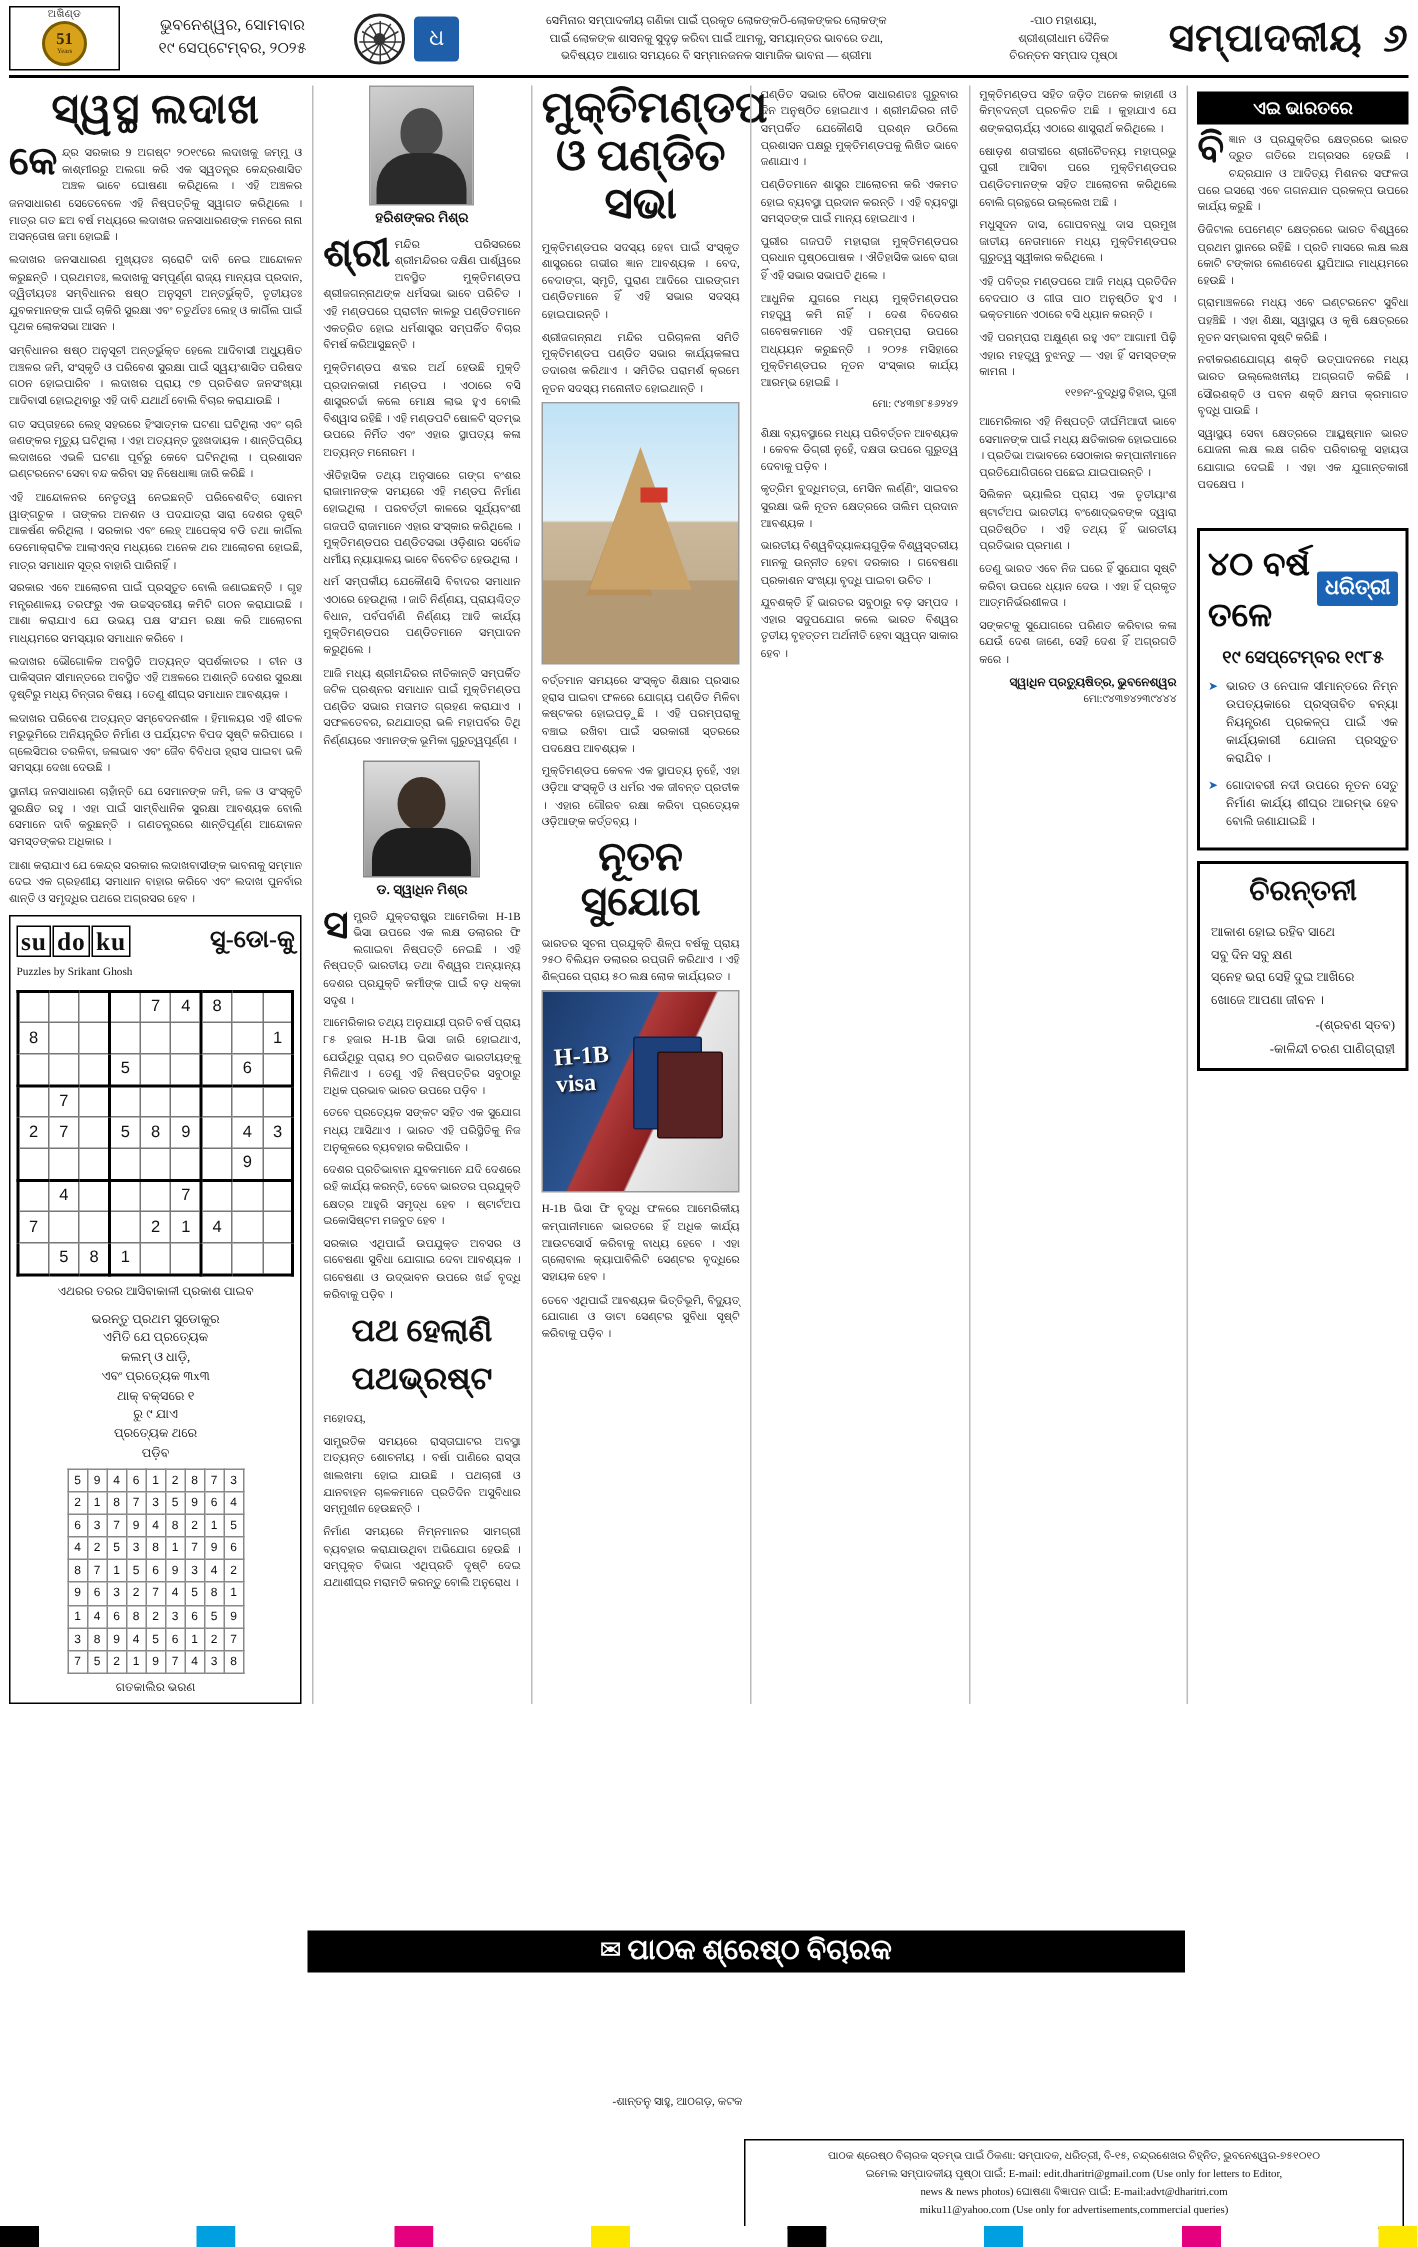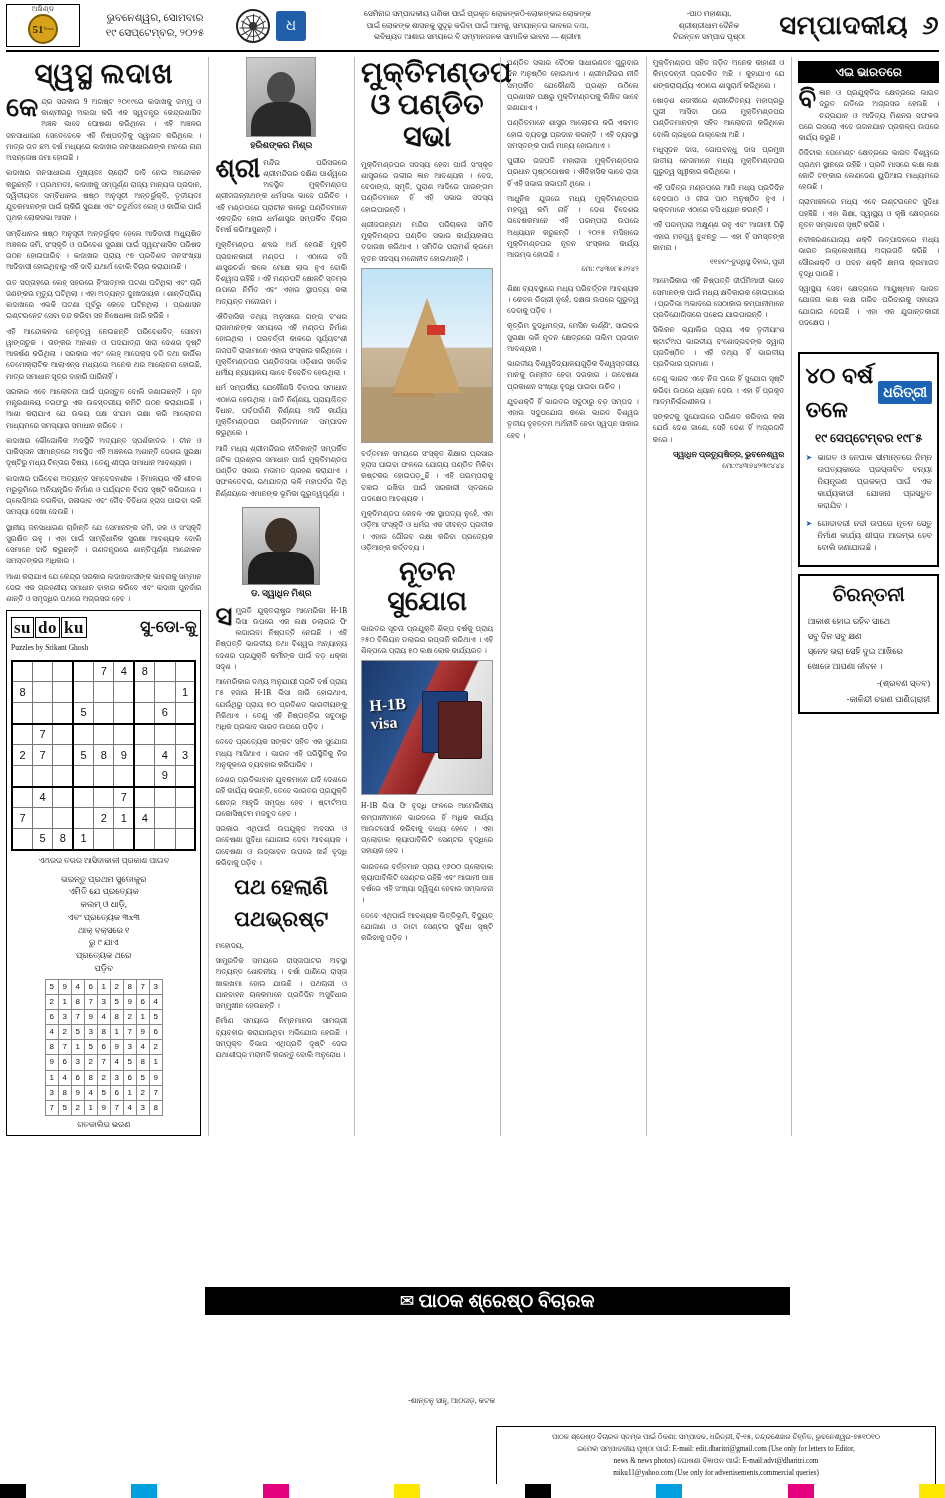--- a/index.html
+++ b/index.html
@@ -20,21 +20,21 @@
   }
   .logo-badge {
     width:74px; border:1px solid #000; text-align:center;
     display:flex; flex-direction:column; align-items:center; justify-content:center;
     font-size:7px; line-height:1.05;
   }
   .logo-badge .top { font-size:7px; letter-spacing:.3px; }
   .logo-badge .circle {
     width:30px; height:30px; border-radius:50%;
     background:#d8a21a; border:2px solid #7a5c00; color:#3b2a00;
-    display:flex; flex-direction:row; align-items:center; justify-content:center;
+    display:flex; flex-direction:column; align-items:center; justify-content:center;
     font-weight:bold; font-size:11px; line-height:1; margin:1px 0;
   }
   .logo-badge .circle small { font-size:4.5px; font-weight:normal; }
   .place-date {
     flex:0 0 150px; display:flex; flex-direction:column; align-items:center;
     justify-content:center; font-size:10.5px; line-height:1.35; text-align:center;
   }
   .center-emblem { flex:1; display:flex; align-items:center; gap:6px; padding:0 6px; }
   .wheel {
     width:34px; height:34px; border-radius:50%; border:2px solid #222;
@@ -574,21 +574,20 @@
       <p class="body">ମୁକ୍ତିମଣ୍ଡପ କେବଳ ଏକ ସ୍ଥାପତ୍ୟ ନୁହେଁ, ଏହା ଓଡ଼ିଆ ସଂସ୍କୃତି ଓ ଧର୍ମର ଏକ ଜୀବନ୍ତ ପ୍ରତୀକ । ଏହାର ଗୌରବ ରକ୍ଷା କରିବା ପ୍ରତ୍ୟେକ ଓଡ଼ିଆଙ୍କ କର୍ତ୍ତବ୍ୟ ।</p>
 
       <div class="headline3">ନୂତନ ସୁଯୋଗ</div>
       <p class="body">ଭାରତର ସୂଚନା ପ୍ରଯୁକ୍ତି ଶିଳ୍ପ ବର୍ଷକୁ ପ୍ରାୟ ୨୫୦ ବିଲିୟନ ଡଲାରର ରପ୍ତାନି କରିଥାଏ । ଏହି ଶିଳ୍ପରେ ପ୍ରାୟ ୫୦ ଲକ୍ଷ ଲୋକ କାର୍ଯ୍ୟରତ ।</p>
       <div class="visa-img">
         <div class="label">H-1B<br>visa</div>
         <div class="passport"></div>
           <div class="passport2"></div>
       </div>
       <p class="body">H-1B ଭିସା ଫି ବୃଦ୍ଧି ଫଳରେ ଆମେରିକୀୟ କମ୍ପାନୀମାନେ ଭାରତରେ ହିଁ ଅଧିକ କାର୍ଯ୍ୟ ଆଉଟସୋର୍ସ କରିବାକୁ ବାଧ୍ୟ ହେବେ । ଏହା ଗ୍ଲୋବାଲ କ୍ୟାପାବିଲିଟି ସେଣ୍ଟର ବୃଦ୍ଧିରେ ସହାୟକ ହେବ ।</p>
-      <p class="body">ଭାରତରେ ବର୍ତ୍ତମାନ ପ୍ରାୟ ୧୬୦୦ ଗ୍ଲୋବାଲ କ୍ୟାପାବିଲିଟି ସେଣ୍ଟର ରହିଛି ଏବଂ ଆଗାମୀ ପାଞ୍ଚ ବର୍ଷରେ ଏହି ସଂଖ୍ୟା ଦ୍ୱିଗୁଣ ହେବାର ସମ୍ଭାବନା ।</p>
       <p class="body">ତେବେ ଏଥିପାଇଁ ଆବଶ୍ୟକ ଭିତ୍ତିଭୂମି, ବିଦ୍ୟୁତ୍ ଯୋଗାଣ ଓ ଡାଟା ସେଣ୍ଟର ସୁବିଧା ସୃଷ୍ଟି କରିବାକୁ ପଡ଼ିବ ।</p>
     </div>
 
     <div class="col c4 vline" style="padding-left:6px">
       <p class="body">ପଣ୍ଡିତ ସଭାର ବୈଠକ ସାଧାରଣତଃ ଗୁରୁବାର ଦିନ ଅନୁଷ୍ଠିତ ହୋଇଥାଏ । ଶ୍ରୀମନ୍ଦିରର ନୀତି ସମ୍ପର୍କିତ ଯେକୌଣସି ପ୍ରଶ୍ନ ଉଠିଲେ ପ୍ରଶାସନ ପକ୍ଷରୁ ମୁକ୍ତିମଣ୍ଡପକୁ ଲିଖିତ ଭାବେ ଜଣାଯାଏ ।</p>
       <p class="body">ପଣ୍ଡିତମାନେ ଶାସ୍ତ୍ର ଆଲୋଚନା କରି ଏକମତ ହୋଇ ବ୍ୟବସ୍ଥା ପ୍ରଦାନ କରନ୍ତି । ଏହି ବ୍ୟବସ୍ଥା ସମସ୍ତଙ୍କ ପାଇଁ ମାନ୍ୟ ହୋଇଥାଏ ।</p>
       <p class="body">ପୁରୀର ଗଜପତି ମହାରାଜା ମୁକ୍ତିମଣ୍ଡପର ପ୍ରଧାନ ପୃଷ୍ଠପୋଷକ । ଐତିହାସିକ ଭାବେ ରାଜା ହିଁ ଏହି ସଭାର ସଭାପତି ଥିଲେ ।</p>
       <p class="body">ଆଧୁନିକ ଯୁଗରେ ମଧ୍ୟ ମୁକ୍ତିମଣ୍ଡପର ମହତ୍ତ୍ୱ କମି ନାହିଁ । ଦେଶ ବିଦେଶର ଗବେଷକମାନେ ଏହି ପରମ୍ପରା ଉପରେ ଅଧ୍ୟୟନ କରୁଛନ୍ତି । ୨୦୨୫ ମସିହାରେ ମୁକ୍ତିମଣ୍ଡପର ନୂତନ ସଂସ୍କାର କାର୍ଯ୍ୟ ଆରମ୍ଭ ହୋଇଛି ।</p>
       <div class="byline">ମୋ: ୯୪୩୭୮୫୬୨୪୨</div>
 

